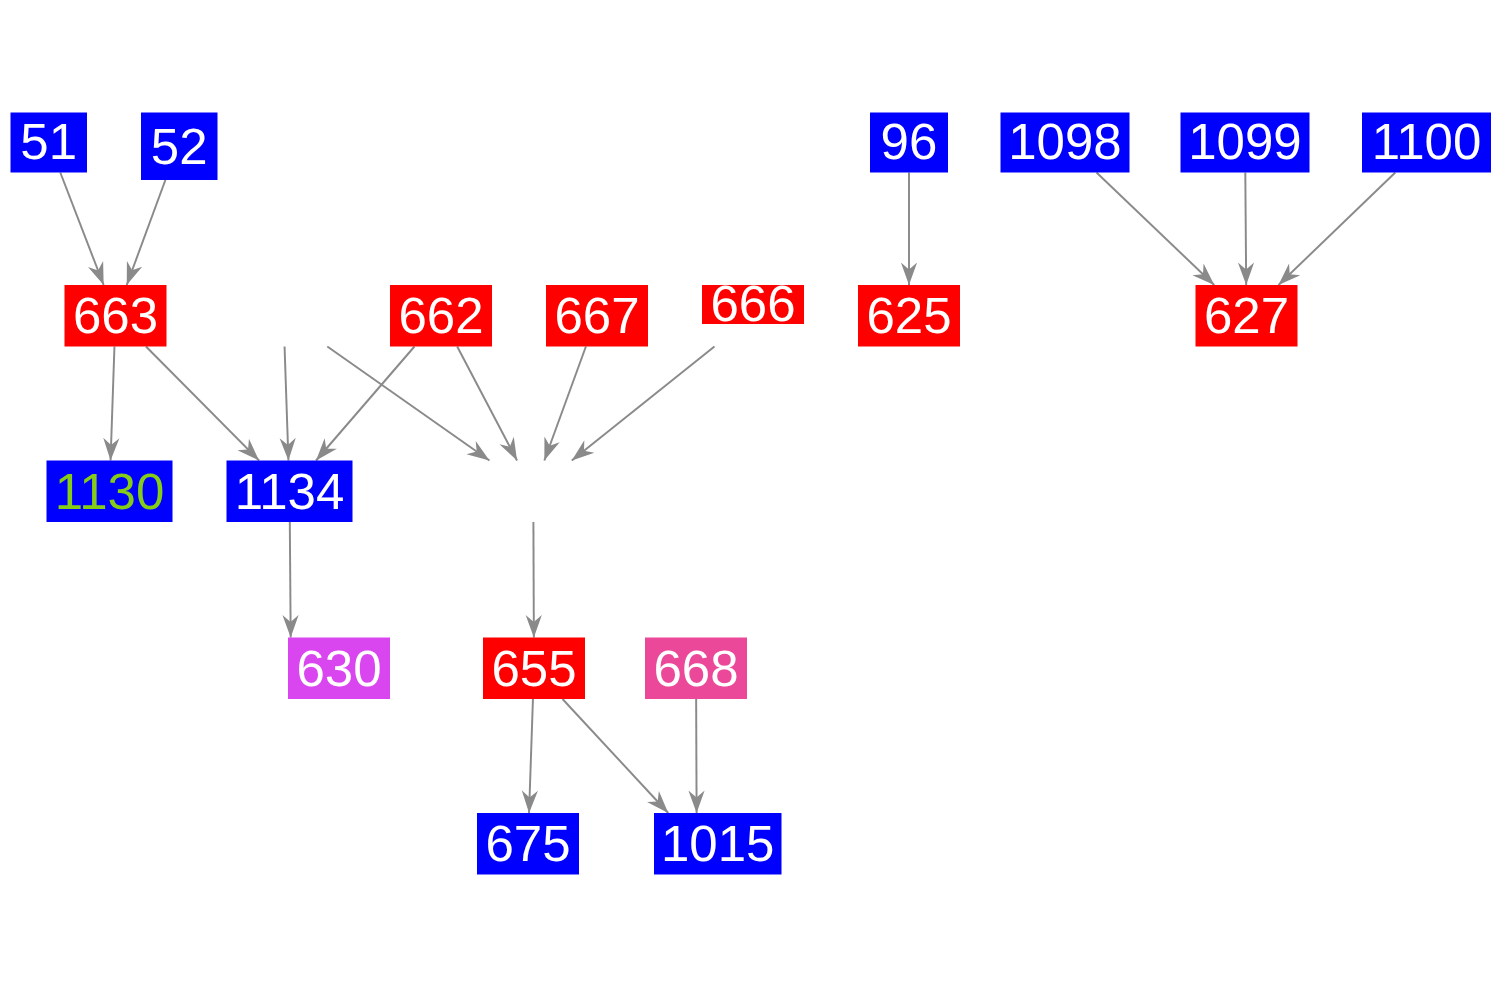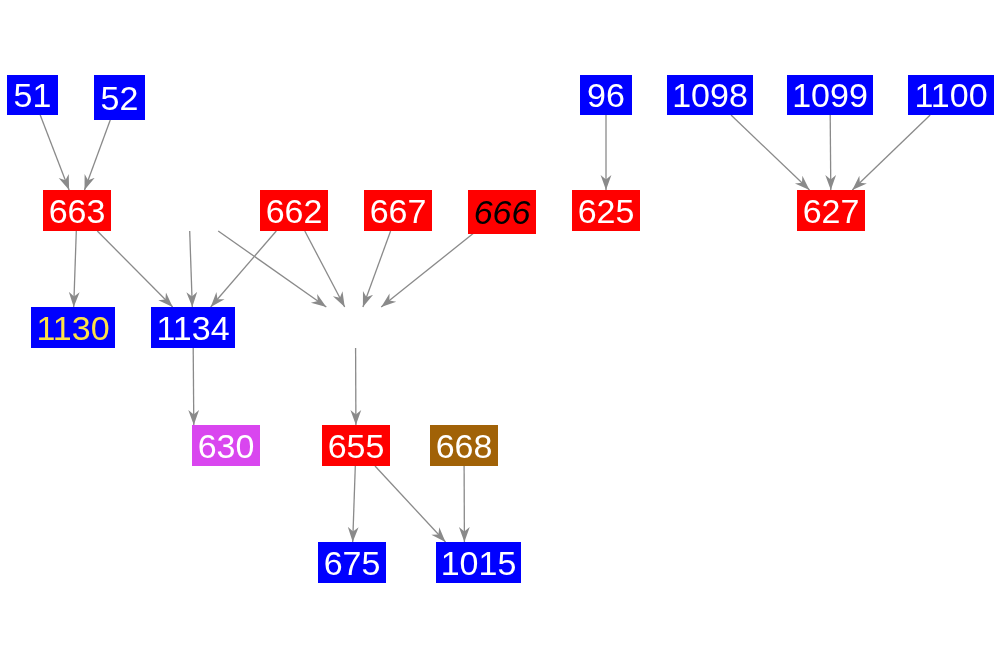--- a/index.html
+++ b/index.html
@@ -64,23 +64,23 @@
 
 <div class="node" style="left: 7px; top: 75px; width: 51px; height: 40px; background: rgb(0, 0, 255); color: rgb(255, 255, 255);">51</div>
     <div class="node" style="left: 94px; top: 75px; width: 51px; height: 45px; background: rgb(0, 0, 255); color: rgb(255, 255, 255);">52</div>
     <div class="node" style="left: 580px; top: 75px; width: 52px; height: 40px; background: rgb(0, 0, 255); color: rgb(255, 255, 255);">96</div>
     <div class="node" style="left: 667px; top: 75px; width: 86px; height: 40px; background: rgb(0, 0, 255); color: rgb(255, 255, 255);">1098</div>
     <div class="node" style="left: 787px; top: 75px; width: 86px; height: 40px; background: rgb(0, 0, 255); color: rgb(255, 255, 255);">1099</div>
     <div class="node" style="left: 908px; top: 75px; width: 86px; height: 40px; background: rgb(0, 0, 255); color: rgb(255, 255, 255);">1100</div>
     <div class="node" style="left: 43px; top: 190px; width: 68px; height: 41px; background: rgb(255, 0, 0); color: rgb(255, 255, 255);">663</div>
     <div class="node" style="left: 260px; top: 190px; width: 68px; height: 41px; background: rgb(255, 0, 0); color: rgb(255, 255, 255);">662</div>
     <div class="node" style="left: 364px; top: 190px; width: 68px; height: 41px; background: rgb(255, 0, 0); color: rgb(255, 255, 255);">667</div>
-    <div class="node" style="left: 468px; top: 190px; width: 68px; height: 44px; background: rgb(255, 0, 0); color: #000000; font-style: italic;">666</div>
+    <div class="node" style="left: 468px; top: 190px; width: 68px; height: 26px; background: rgb(255, 0, 0); color: #ffffff;">666</div>
     <div class="node" style="left: 572px; top: 190px; width: 68px; height: 41px; background: rgb(255, 0, 0); color: rgb(255, 255, 255);">625</div>
     <div class="node" style="left: 797px; top: 190px; width: 68px; height: 41px; background: rgb(255, 0, 0); color: rgb(255, 255, 255);">627</div>
-    <div class="node" style="left: 31px; top: 307px; width: 84px; height: 41px; background: rgb(0, 0, 255); color: #fde047;">1130</div>
+    <div class="node" style="left: 31px; top: 307px; width: 84px; height: 41px; background: rgb(0, 0, 255); color: #84cc16;">1130</div>
     <div class="node" style="left: 151px; top: 307px; width: 84px; height: 41px; background: rgb(0, 0, 255); color: rgb(255, 255, 255);">1134</div>
     <div class="node" style="left: 160px; top: 425px; width: 68px; height: 41px; background: #d946ef; color: rgb(255, 255, 255); margin-left: 32px;">630</div>
     <div class="node" style="left: 322px; top: 425px; width: 68px; height: 41px; background: rgb(255, 0, 0); color: rgb(255, 255, 255);">655</div>
-    <div class="node" style="left: 430px; top: 425px; width: 68px; height: 41px; background: #a16207; color: rgb(255, 255, 255);">668</div>
+    <div class="node" style="left: 430px; top: 425px; width: 68px; height: 41px; background: #ec4899; color: rgb(255, 255, 255);">668</div>
     <div class="node" style="left: 318px; top: 542px; width: 68px; height: 41px; background: rgb(0, 0, 255); color: rgb(255, 255, 255);">675</div>
     <div class="node" style="left: 422px; top: 542px; width: 85px; height: 41px; background: rgb(0, 0, 255); color: rgb(255, 255, 255); margin-left: 14px;">1015</div>
   </div>
 
 </body></html>

